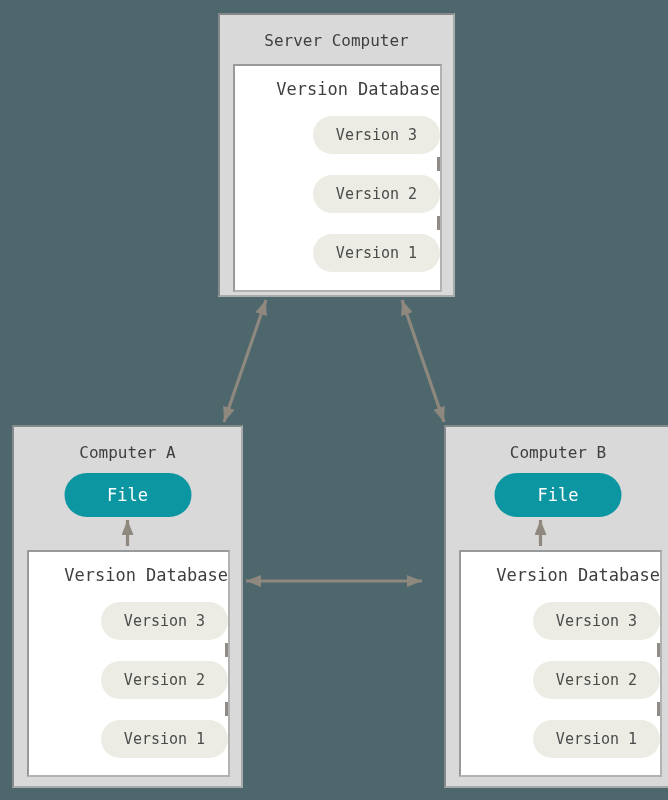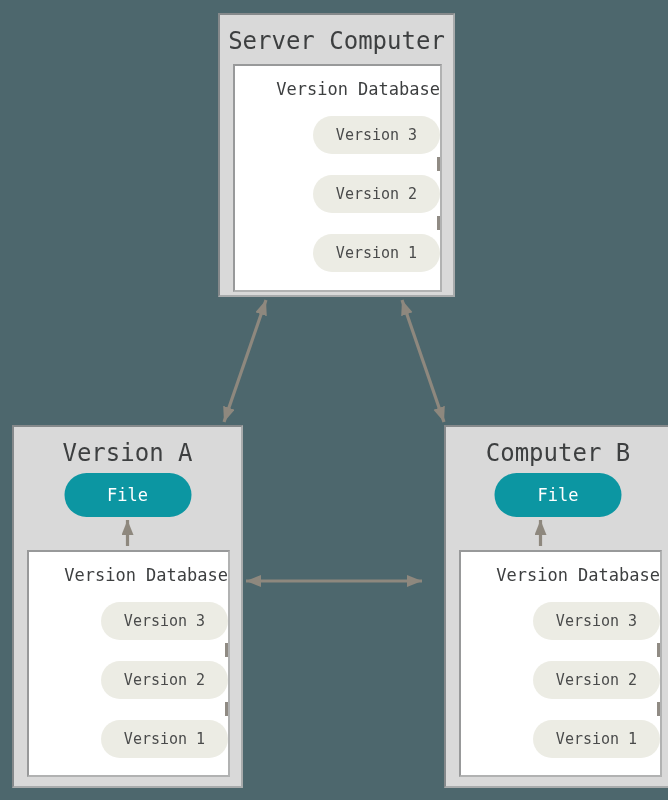--- a/index.html
+++ b/index.html
@@ -42,21 +42,21 @@
   }
   .machine-server   { left: 218px; top: 13px;  width: 237px; height: 284px; }
   .machine-computer-a { left: 12px;  top: 425px; width: 231px; height: 363px; }
   .machine-computer-b { left: 425px; top: 425px; width: 228px; height: 363px; margin-left: 19px; }
   .machine-title {
     position: absolute;
     top: 16px;
     left: 0;
     right: 0;
     text-align: center;
-    font-size: 24px;
+    font-size: 16px;
     line-height: 20px;
     color: var(--color-text, #3d3f40);
     white-space: nowrap;
   }
   .db-box {
     position: absolute;
     box-sizing: border-box;
     background: var(--color-database_box_fill, #ffffff);
     border: 2px solid;
     border-color: #98999a #b1b2b2 #b1b2b2 #98999a;
@@ -135,21 +135,21 @@
       <div class="db-title">Version Database</div>
       <div class="pill">Version 3</div>
       <div class="pill-connector"></div>
       <div class="pill">Version 2</div>
       <div class="pill-connector"></div>
       <div class="pill">Version 1</div>
     </div>
   </div>
 
   <div class="machine machine-computer-a">
-    <div class="machine-title">Version A</div>
+    <div class="machine-title">Computer A</div>
     <div class="file-pill">File</div>
     <div class="db-box">
       <div class="db-title">Version Database</div>
       <div class="pill">Version 3</div>
       <div class="pill-connector"></div>
       <div class="pill">Version 2</div>
       <div class="pill-connector"></div>
       <div class="pill">Version 1</div>
     </div>
   </div>

